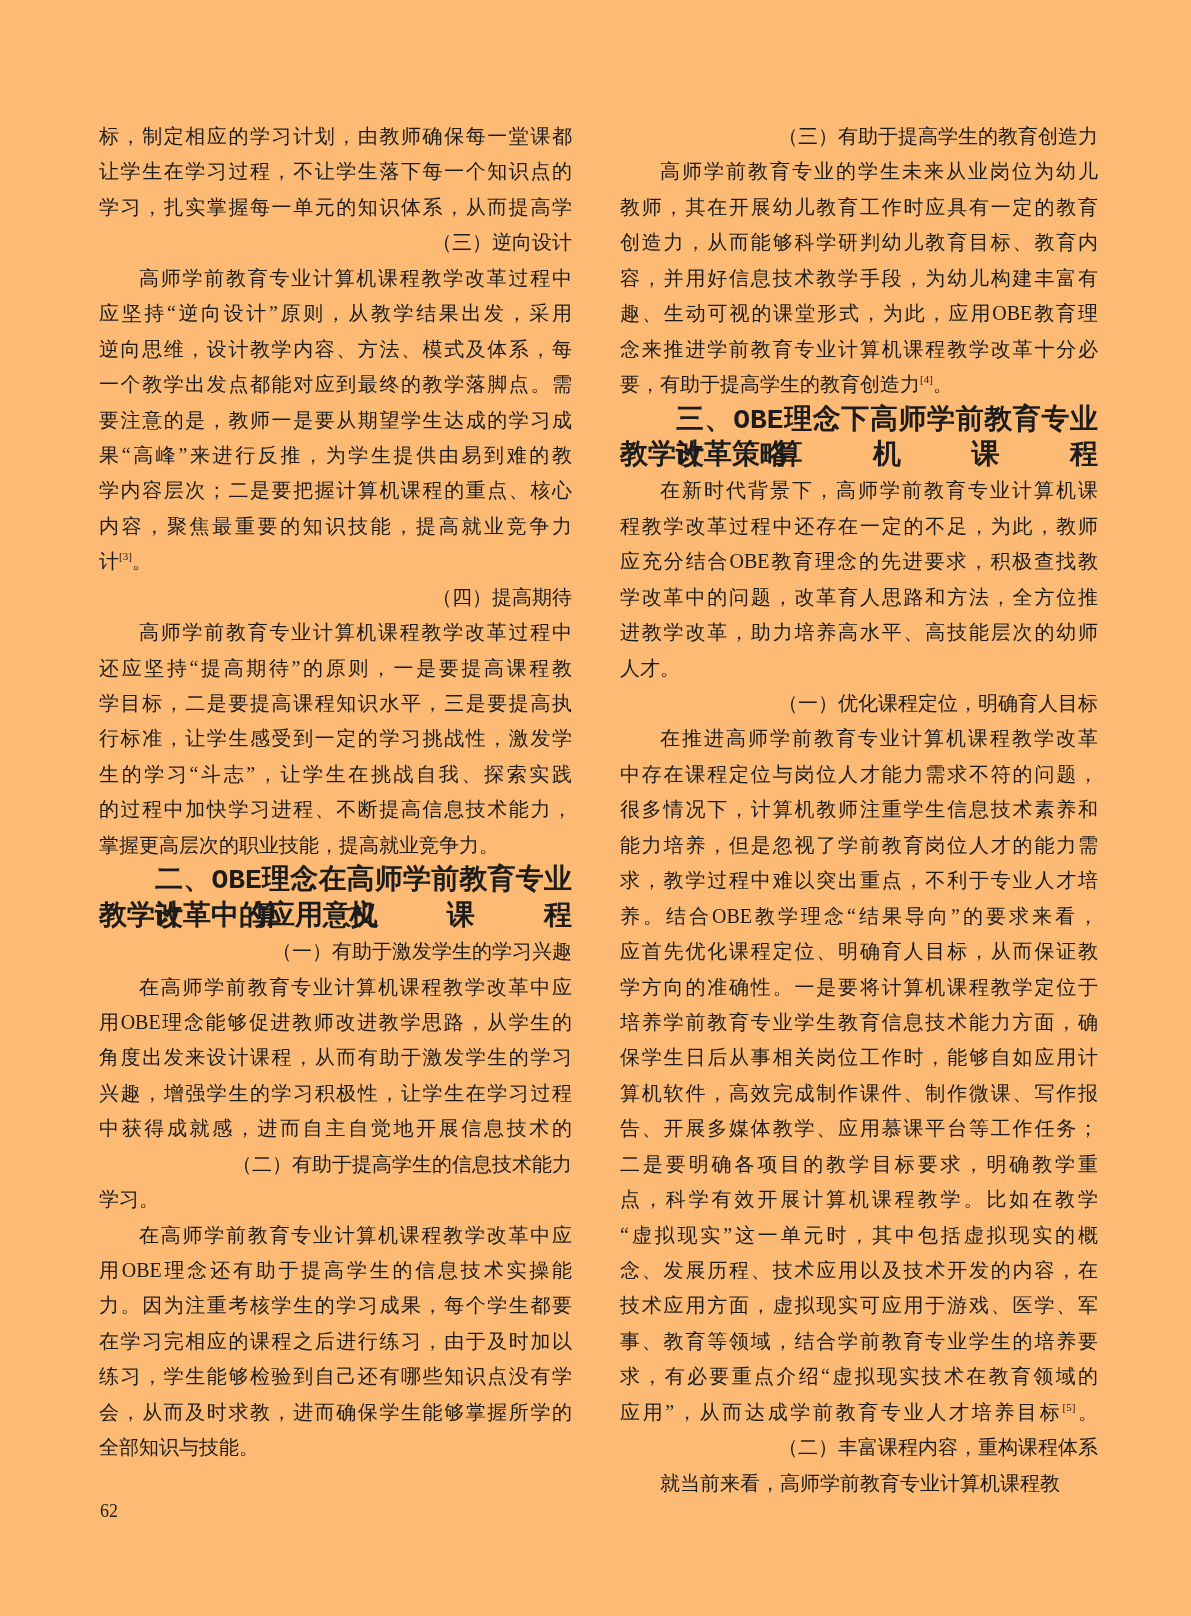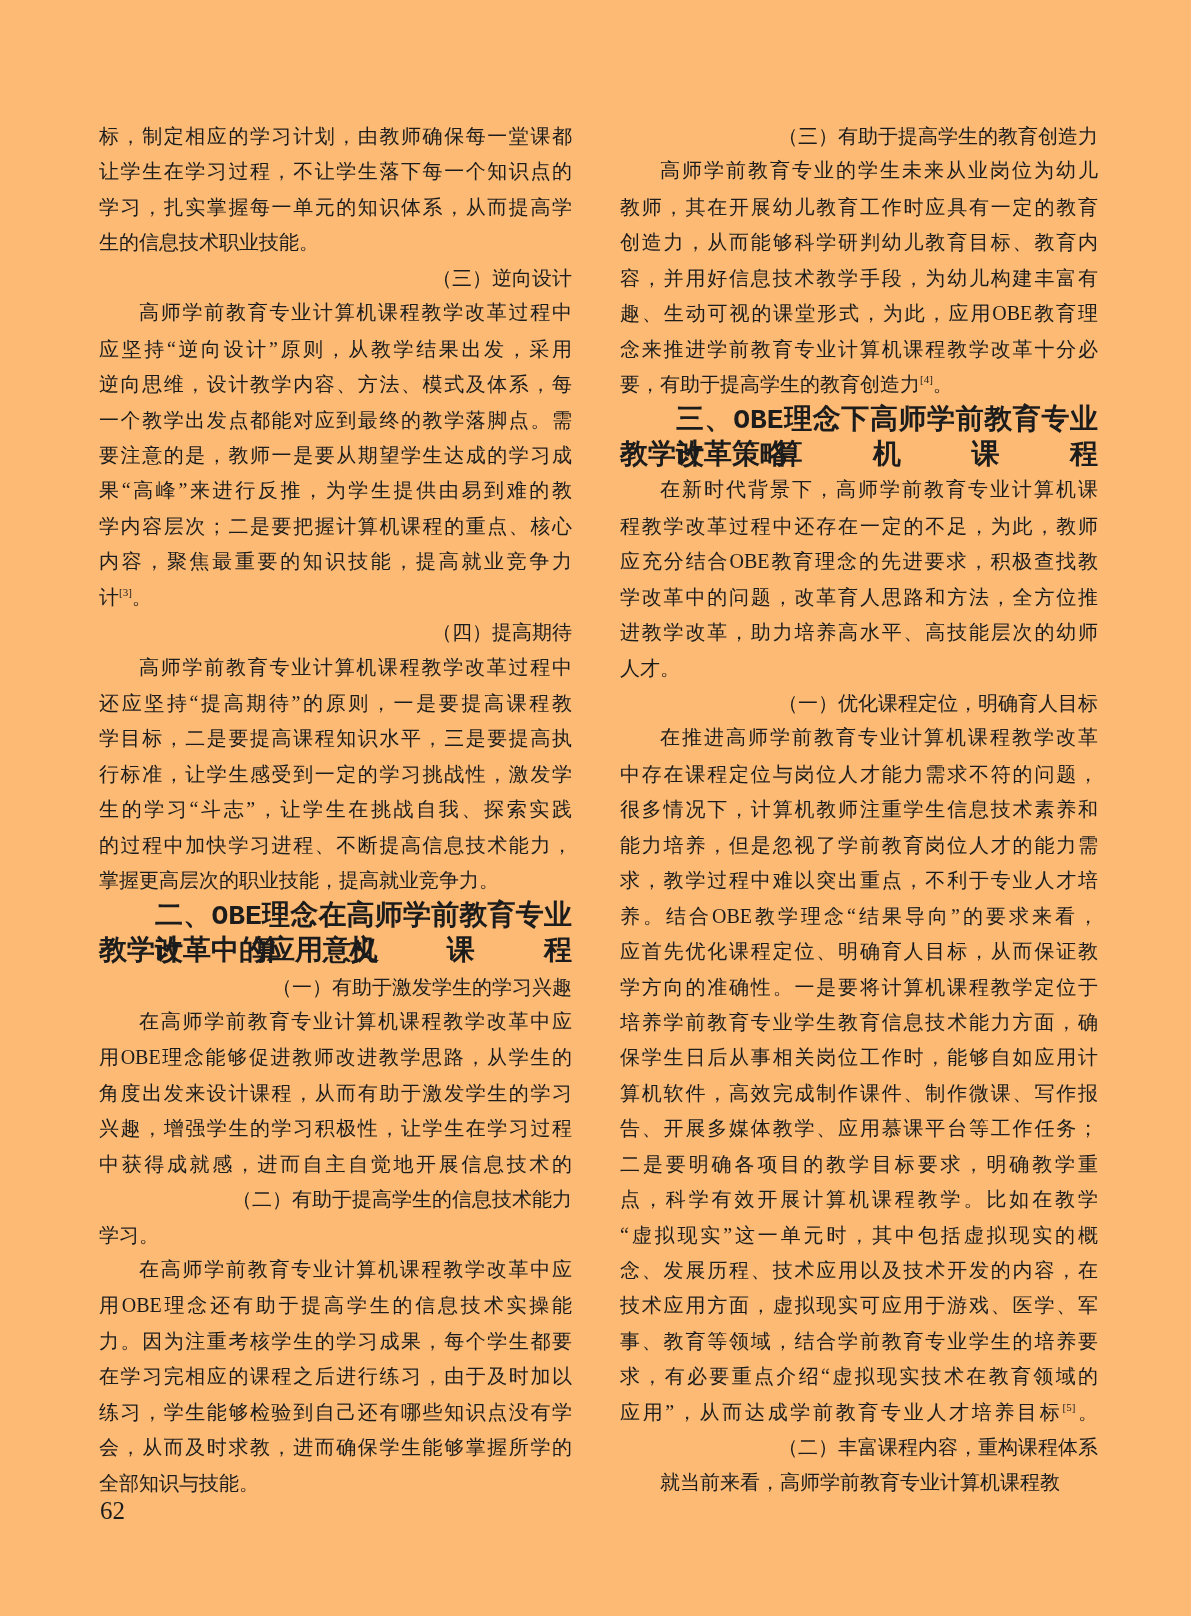--- a/index.html
+++ b/index.html
@@ -23,54 +23,53 @@
     font-size: 20px;
     font-family: "Liberation Serif", "DejaVu Serif", serif;
     white-space: normal;
     overflow: visible;
   }
   .line.full {
     text-align: justify;
     text-align-last: justify;
     text-justify: inter-character;
   }
-  .line.indent { padding-left: 2em; font-family: Liberation Mono, monospace; }
+  .line.indent { padding-left: 2em; }
   .line.heading {
     font-family: Liberation Mono, monospace;
     font-weight: bold;
     font-size: 28px;
   }
   .line.subheading {
     font-family: "Liberation Serif", "DejaVu Serif", serif;
     text-align: right;
   }
   .line sup {
     font-size: 0.55em;
     vertical-align: super;
     line-height: 0;
   }
   .page-number {
     position: absolute;
     left: 100px;
     top: 1496px;
-    font-size: 25px;
+    font-size: 18px;
     line-height: 30px;
     font-family: "Liberation Serif", "DejaVu Serif", serif;
     color: #1c1c1c;
   }
 </style>
 </head>
 <body>
 
 <div class="page">
   <div class="column left" id="col-0">
       <div class="line body full">标，制定相应的学习计划，由教师确保每一堂课都</div>
       <div class="line body full">让学生在学习过程，不让学生落下每一个知识点的</div>
       <div class="line body full">学习，扎实掌握每一单元的知识体系，从而提高学</div>
-      <div class="line body">生的信息技术职业技能。</div>
       <div class="line subheading indent">（三）逆向设计</div>
       <div class="line body full indent">高师学前教育专业计算机课程教学改革过程中</div>
       <div class="line body full">应坚持“逆向设计”原则，从教学结果出发，采用</div>
       <div class="line body full">逆向思维，设计教学内容、方法、模式及体系，每</div>
       <div class="line body full">一个教学出发点都能对应到最终的教学落脚点。需</div>
       <div class="line body full">要注意的是，教师一是要从期望学生达成的学习成</div>
       <div class="line body full">果“高峰”来进行反推，为学生提供由易到难的教</div>
       <div class="line body full">学内容层次；二是要把握计算机课程的重点、核心</div>
       <div class="line body full">内容，聚焦最重要的知识技能，提高就业竞争力</div>
       <div class="line body">计<sup>[3]</sup>。</div>

